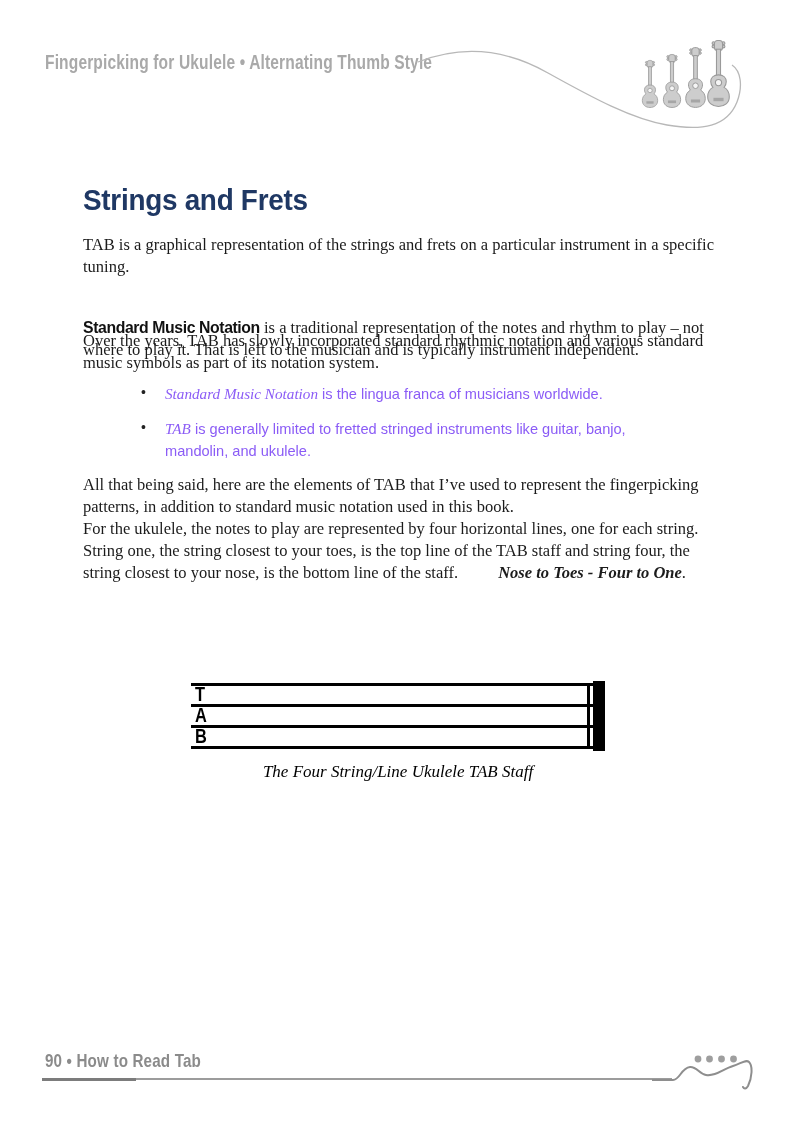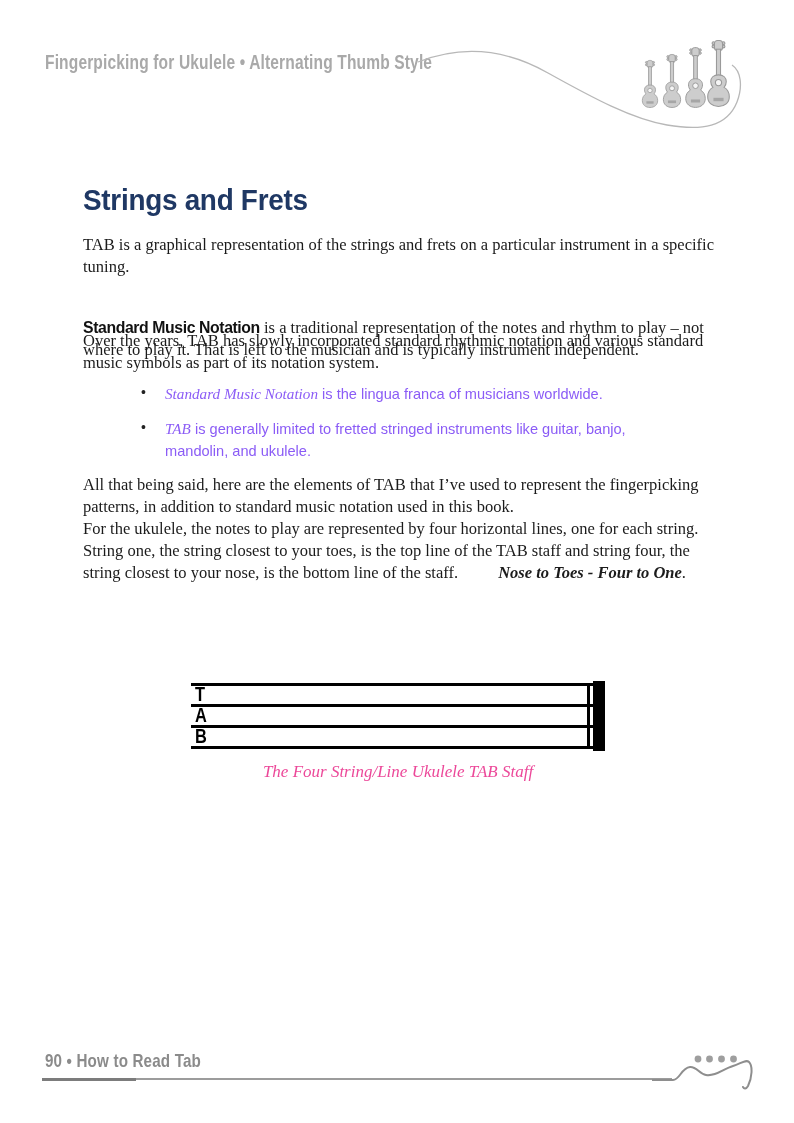--- a/index.html
+++ b/index.html
@@ -61,21 +61,21 @@
   .staff-line{position:absolute;left:0;width:414px;height:3px;background:#000;}
   .staff-letter{
     position:absolute;left:4px;height:20px;line-height:20px;
     font-family:"Liberation Sans",sans-serif;font-weight:700;font-size:20px;color:#000;
     transform:scaleX(0.82);transform-origin:left top;
   }
   .barline-thin{position:absolute;top:0;left:396px;width:3px;height:66px;background:#000;}
   .barline-thick{position:absolute;top:-2px;left:402px;width:12px;height:70px;background:#000;}
   .staff-caption{
     left:191px;top:762px;width:414px;text-align:center;
-    font-style:italic;font-size:17px;color:#ec4899;
+    font-style:italic;font-size:17px;color:#000000;
   }
 
   
   .footer-text{
     left:45px;top:1050px;
     font-family:"Liberation Sans",sans-serif;font-weight:700;font-size:19px;
     color:#8b8b8b;white-space:nowrap;
     transform:scaleX(0.8);transform-origin:left top;letter-spacing:0.2px;
   }
   .footer-line{left:42px;top:1078px;width:630px;height:2px;background:#9c9c9c;}

